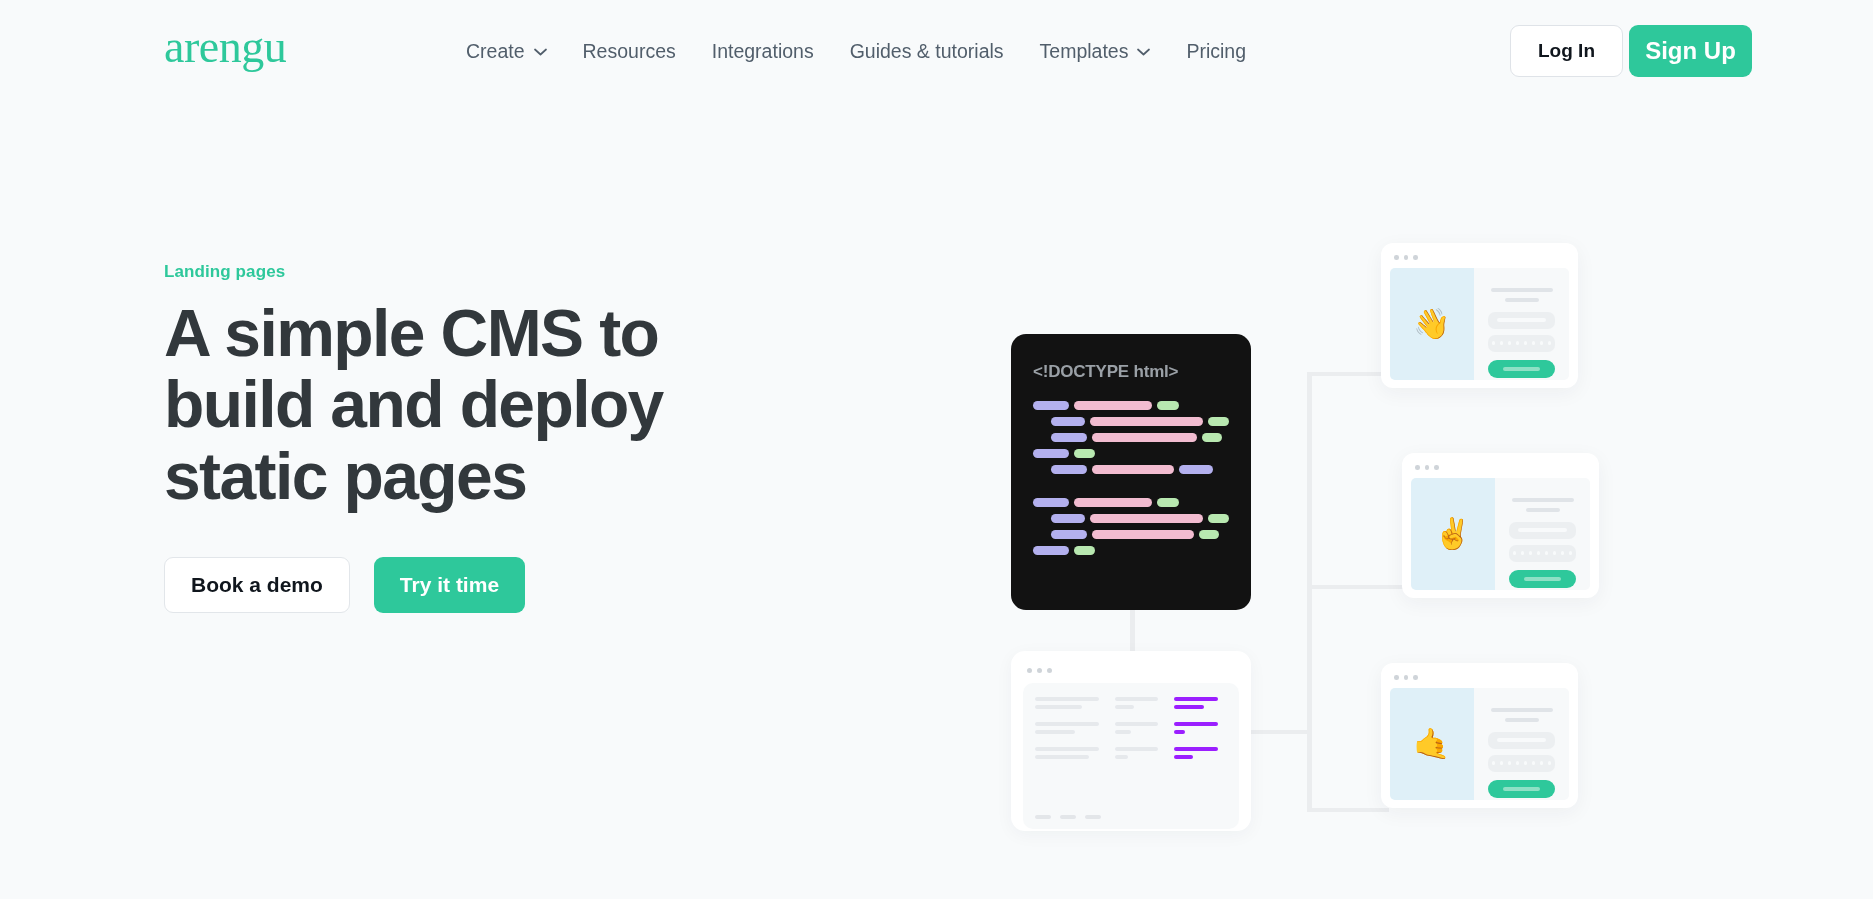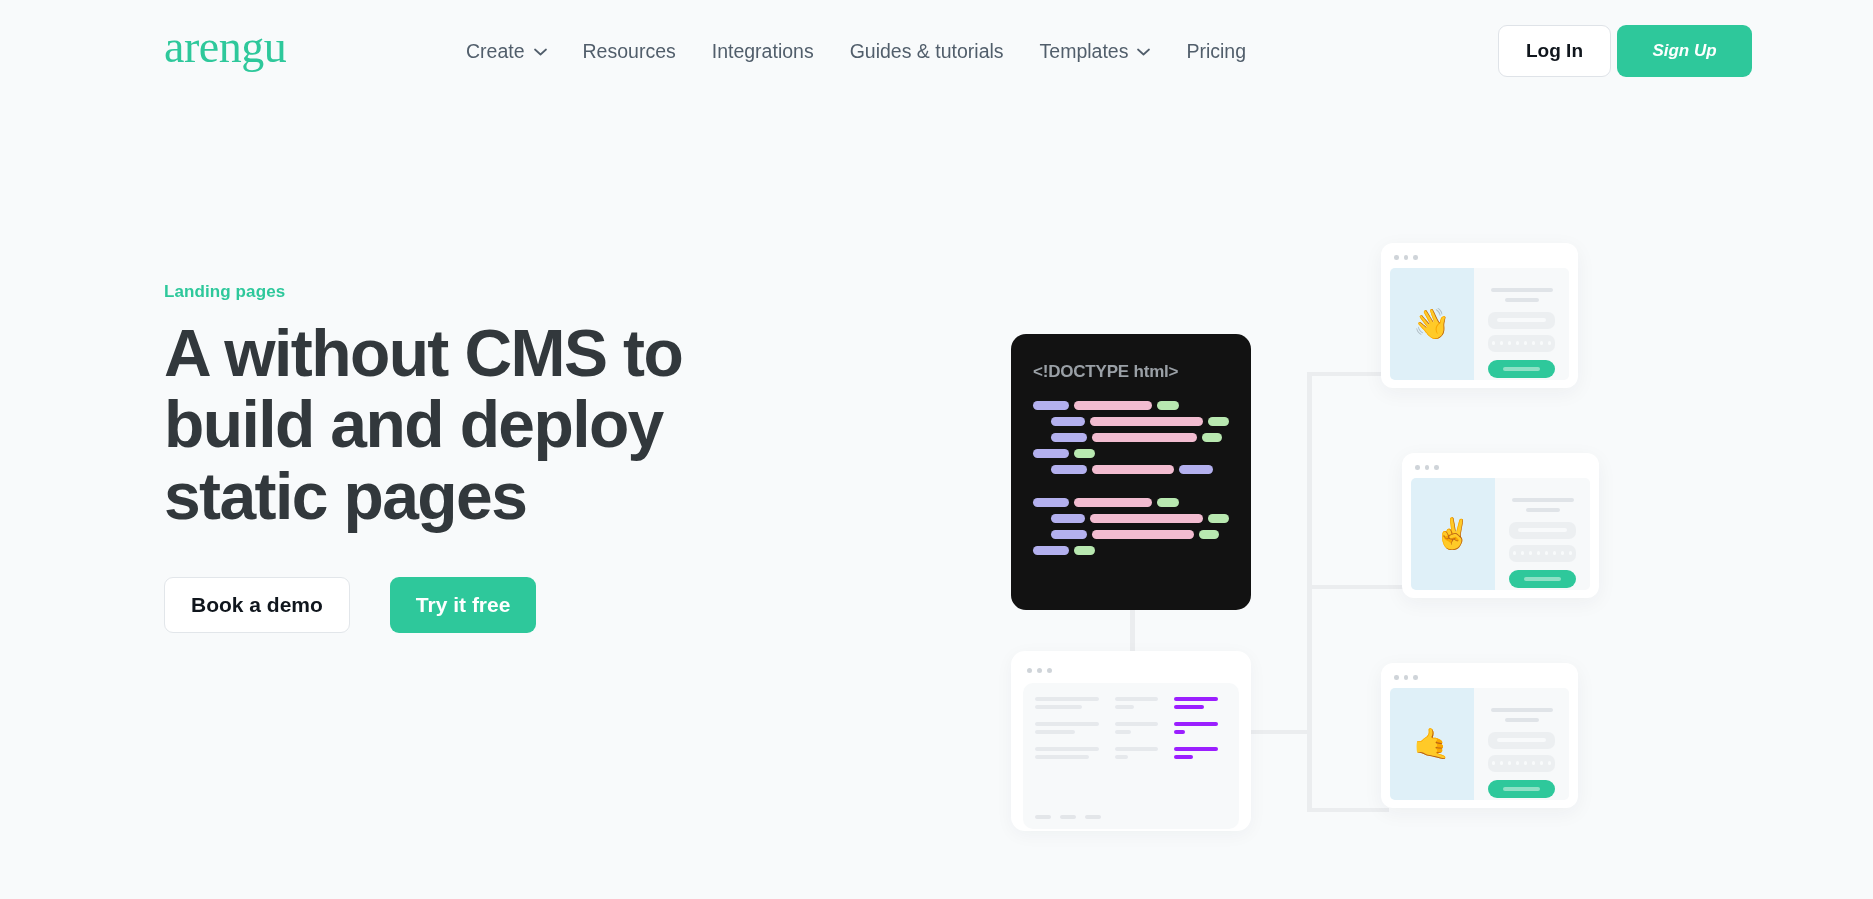--- a/index.html
+++ b/index.html
@@ -38,43 +38,42 @@
     position:absolute; right:121px; top:0; height:102px;
     display:flex; align-items:center; gap:6px;
   }
   .btn-login{
     width:113px; height:52px; border:1.4px solid #dfe3e8; border-radius:9px;
     background:#ffffff; color:#10161d; font-size:19px; font-weight:700;
     display:flex; align-items:center; justify-content:center; cursor:pointer;
     font-family:"Liberation Sans", sans-serif;
   }
   .btn-signup{
-    width:135px; height:52px; border:none; border-radius:9px;
-    background:#2ec89b; color:#ffffff; font-size:17px; font-weight:700;
+    width:123px; height:52px; border:none; border-radius:9px;
+    background:#2ec89b; color:#ffffff; font-size:24px; font-weight:700;
     display:flex; align-items:center; justify-content:center; cursor:pointer;
     font-family:"Liberation Sans", sans-serif;
-    font-style:italic;
-  }
-
-  
-  .hero-left{ position:absolute; left:164px; top:262px; width:780px;margin-top:20px; }
+  }
+
+  
+  .hero-left{ position:absolute; left:164px; top:262px; width:780px; }
   .eyebrow{
     font-size:17px; font-weight:700; color:#2ec89b; letter-spacing:0.1px;
     margin-bottom:16px;
   }
   .hero-title{
     font-size:66px; font-weight:700; color:#32383c; line-height:1.08;
     letter-spacing:-1.6px; max-width:640px;
   }
   .hero-sub{
     margin-top:30px;
     font-size:25px; color:#67717b; line-height:1.62; font-weight:400;
     max-width:740px;
   }
-  .hero-ctas{ margin-top:45px; display:flex; gap:40px; }
+  .hero-ctas{ margin-top:45px; display:flex; gap:24px; }
   .btn-demo{
     height:56px; padding:0 26px; border:1.4px solid #e2e6ea; border-radius:9px;
     background:#ffffff; color:#10161d; font-size:21px; font-weight:700;
     display:flex; align-items:center; justify-content:center; cursor:pointer;
     font-family:"Liberation Sans", sans-serif;
   }
   .btn-try{
     height:56px; padding:0 26px; border:none; border-radius:9px;
     background:#2ec89b; color:#ffffff; font-size:21px; font-weight:700;
     display:flex; align-items:center; justify-content:center; cursor:pointer;
@@ -211,24 +210,24 @@
 
   <div class="nav-actions">
     <button class="btn-login">Log In</button>
     <button class="btn-signup">Sign Up</button>
   </div>
 
 </div>
 
 <div class="hero-left">
   <div class="eyebrow">Landing pages</div>
-  <h1 class="hero-title">A without CMS to build and deploy static pages</h1>
+  <h1 class="hero-title">A simple CMS to build and deploy static pages</h1>
   <div class="hero-ctas">
     <button class="btn-demo">Book a demo</button>
-    <button class="btn-try">Try it free</button>
+    <button class="btn-try">Try it time</button>
   </div>
 </div>
 
 <div class="illus">
 
   <div class="conn" style="left:150px; top:350px; width:5px; height:41px;"></div>
   <div class="conn" style="left:327px; top:112px; width:5px; height:440px;"></div>
   <div class="conn" style="left:327px; top:112px; width:82px; height:4px;"></div>
   <div class="conn" style="left:327px; top:325px; width:103px; height:4px;"></div>
   <div class="conn" style="left:327px; top:548px; width:82px; height:4px;"></div>

